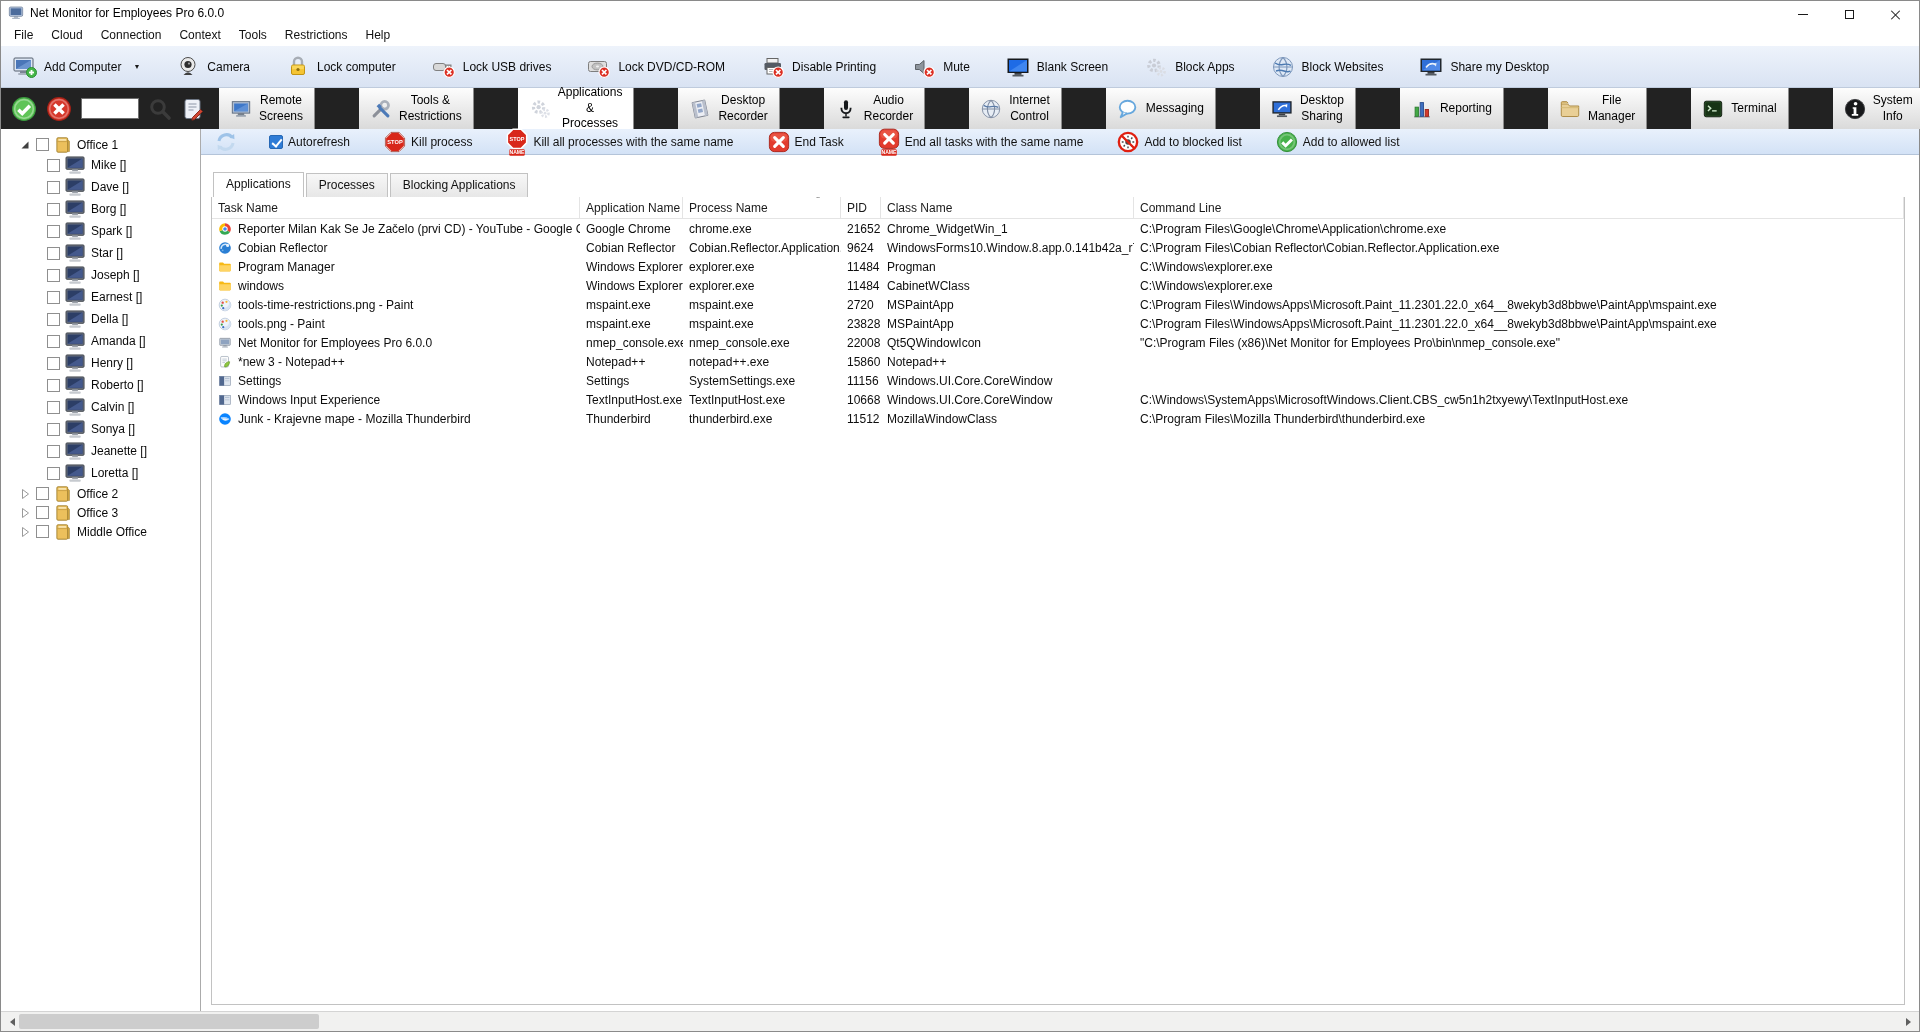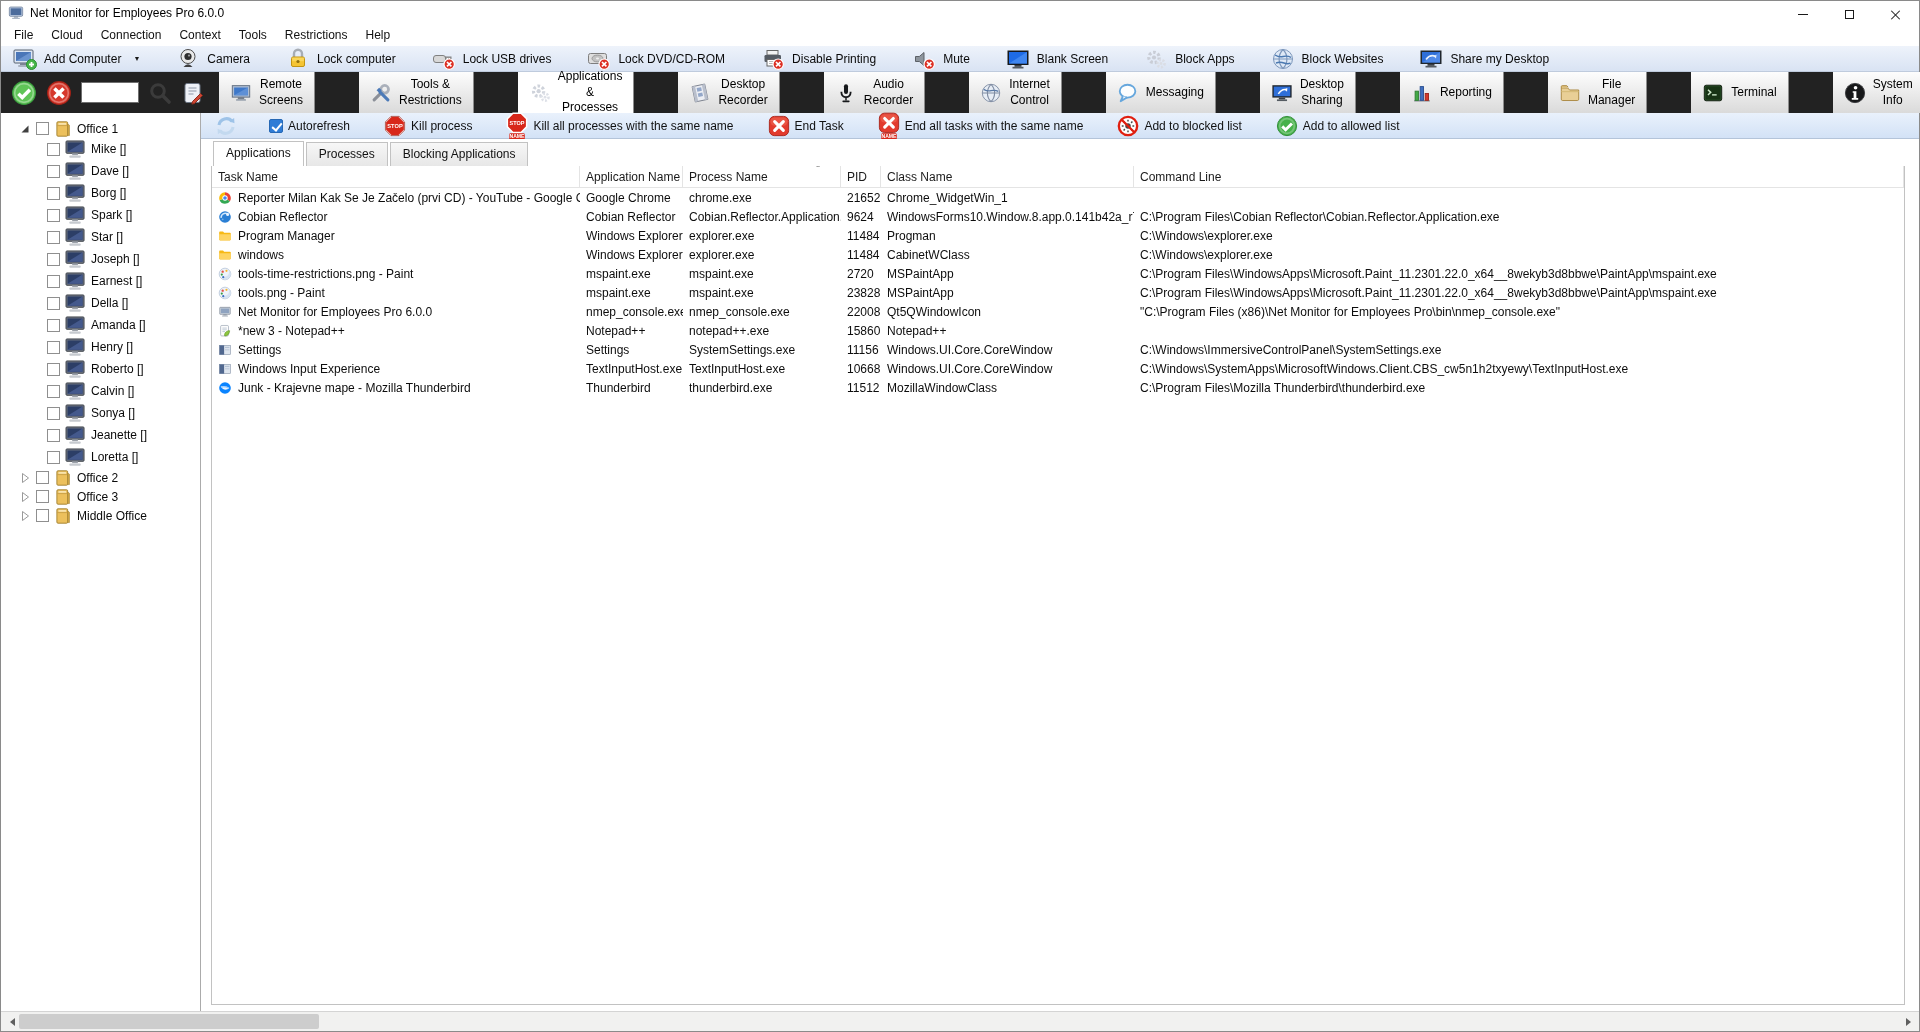--- a/index.html
+++ b/index.html
@@ -17,21 +17,21 @@
   .close-x { position: relative; width: 11px; height: 11px; }
   .close-x::before, .close-x::after { content: ""; position: absolute; left: 5px; top: 0; width: 1px; height: 12px; background: #1a1a1a; }
   .close-x::before { transform: rotate(45deg); }
   .close-x::after  { transform: rotate(-45deg); }
 
   
   .menubar { height: 22px; flex: 0 0 auto; display: flex; align-items: center; padding-left: 4px; background: #fff; }
   .menu-item { padding: 3px 9px; font-size: 12px; color: #111; }
 
   
-  .toolbar1 { height: 26px; flex: 0 0 auto; background: linear-gradient(#eef3fb, #d9e3f3); border-bottom: 1px solid #bfcbdd; display: flex; align-items: center; padding: 0 12px; gap: 36px; }
+  .toolbar1 { height: 42px; flex: 0 0 auto; background: linear-gradient(#eef3fb, #d9e3f3); border-bottom: 1px solid #bfcbdd; display: flex; align-items: center; padding: 0 12px; gap: 36px; }
   .tb-item { display: flex; align-items: center; gap: 7px; font-size: 12px; color: #0a0a0a; white-space: nowrap; }
   .tb-caret { font-size: 7px; color: #1a1a1a; margin-left: 5px; }
 
   
   .ribbon { height: 41px; flex: 0 0 auto; background: #222; display: flex; align-items: stretch; }
   .ribbon-left { display: flex; align-items: center; gap: 9px; padding: 0 10px; }
   .rbtn { display: flex; align-items: center; }
   .ribbon-search { width: 58px; height: 21px; border: 1px solid #6f6f6f; background: #fff; font-size: 12px; padding: 0 3px; }
   .ribbon-tabs { display: flex; align-items: stretch; margin-left: 4px; gap: 44px; }
   .rtab { display: flex; align-items: center; gap: 7px; padding: 0 11px; background: linear-gradient(#fdfdfd, #dadada); border-right: 1px solid #8d8d8d; font-size: 12px; color: #000; text-align: center; justify-content: center; }
@@ -48,21 +48,21 @@
   .checkbox { width: 13px; height: 13px; border: 1px solid #8f8f8f; background: #fff; flex: 0 0 auto; }
   .tree-label { color: #0a0a0a; }
 
   .main { flex: 1; min-width: 0; display: flex; flex-direction: column; background: #fff; }
 
   .actionbar { height: 26px; flex: 0 0 auto; background: linear-gradient(#e9f1fc, #d3e2f6); border-bottom: 1px solid #b4c4d9; display: flex; align-items: center; gap: 18px; padding: 0 12px; font-size: 12px; }
   .ab-group { display: flex; align-items: center; gap: 5px; margin-right: 16px; white-space: nowrap; }
   .ab-check { width: 14px; height: 14px; background: #2f7cd6; border: 1px solid #2668b5; border-radius: 2px; position: relative; flex: 0 0 auto; }
   .ab-check::after { content: ""; position: absolute; left: 4px; top: 1px; width: 4px; height: 8px; border: solid #fff; border-width: 0 2px 2px 0; transform: rotate(40deg); }
 
-  .subtabs { height: 27px; flex: 0 0 auto; display: flex; align-items: flex-end; padding-left: 12px; gap: 2px; position: relative; z-index: 2; margin-bottom: -1px; background: #fff; }
+  .subtabs { height: 27px; flex: 0 0 auto; display: flex; align-items: flex-end; padding-left: 12px; gap: 2px; position: relative; z-index: 2; margin-bottom: -1px; background: #fff; margin-top: 15px; }
   .subtab { font-size: 12px; padding: 4px 12px 5px; background: linear-gradient(#f7f7f7, #e7e7e7); border: 1px solid #c2c2c2; border-bottom: none; color: #111; }
   .subtab.selected { background: #fff; padding-bottom: 6px; }
 
   .table-wrap { flex: 1; min-height: 0; margin: 0 14px 6px 10px; border: 1px solid #c2c2c2; background: #fff; display: flex; flex-direction: column; }
   .thead { display: grid; grid-template-columns: 368px 103px 158px 40px 253px 1fr; height: 22px; flex: 0 0 auto; border-bottom: 1px solid #e4e4e4; }
   .th { display: flex; align-items: center; padding: 0 6px; font-size: 12px; color: #1a1a1a; border-right: 1px solid #e4e4e4; position: relative; white-space: nowrap; overflow: hidden; }
   .sort-mark { position: absolute; top: -2px; right: 20px; font-size: 11px; color: #666; }
   .tbody { flex: 1; overflow: hidden; }
   .tr { display: grid; grid-template-columns: 368px 103px 158px 40px 253px 1fr; height: 19px; align-items: center; font-size: 12px; color: #0d0d0d; }
   .td { padding: 0 6px; white-space: nowrap; overflow: hidden; }
@@ -854,20 +854,21 @@
                     <circle cx="12" cy="12" r="4.6" fill="#fff"></circle>
                     <circle cx="12" cy="12" r="3.1" fill="#4285f4"></circle>
                   </svg>
                 </span>
                 <span>Reporter Milan Kak Se Je Začelo (prvi CD) - YouTube - Google Chrome</span>
               </div>
               <div class="td">Google Chrome</div>
               <div class="td">chrome.exe</div>
               <div class="td">21652</div>
               <div class="td">Chrome_WidgetWin_1</div>
+              <div class="td">C:\Program Files\Google\Chrome\Application\chrome.exe</div>
             </div>
             <div class="tr">
               <div class="td task">
                 <span class="icon icon14">
                   <svg viewBox="0 0 24 24">
                     <circle cx="12" cy="12" r="10" fill="#2a7fd4"></circle>
                     <path d="M5.5 13.5a7 7 0 0 1 11-6.5" fill="none" stroke="#cfe6fb" stroke-width="2.6"></path>
                     <circle cx="16.5" cy="7.5" r="2.6" fill="#e8f3fd"></circle>
                     <circle cx="8" cy="16" r="1.6" fill="#74b3e8"></circle>
                   </svg>
@@ -995,21 +996,20 @@
                     <rect x="12" y="6.5" width="7.5" height="2.2" fill="#b6c3d4"></rect>
                     <rect x="12" y="10.5" width="7.5" height="2.2" fill="#c4cfdd"></rect>
                   </svg>
                 </span>
                 <span>Settings</span>
               </div>
               <div class="td">Settings</div>
               <div class="td">SystemSettings.exe</div>
               <div class="td">11156</div>
               <div class="td">Windows.UI.Core.CoreWindow</div>
-              <div class="td">C:\Windows\ImmersiveControlPanel\SystemSettings.exe</div>
             </div>
             <div class="tr">
               <div class="td task">
                 <span class="icon icon14">
                   <svg viewBox="0 0 24 24">
                     <rect x="2.5" y="4" width="19" height="16" fill="#dfe6ef" stroke="#8492a6"></rect>
                     <rect x="2.5" y="4" width="8" height="16" fill="#51688f"></rect>
                     <rect x="12" y="6.5" width="7.5" height="2.2" fill="#b6c3d4"></rect>
                     <rect x="12" y="10.5" width="7.5" height="2.2" fill="#c4cfdd"></rect>
                   </svg>

